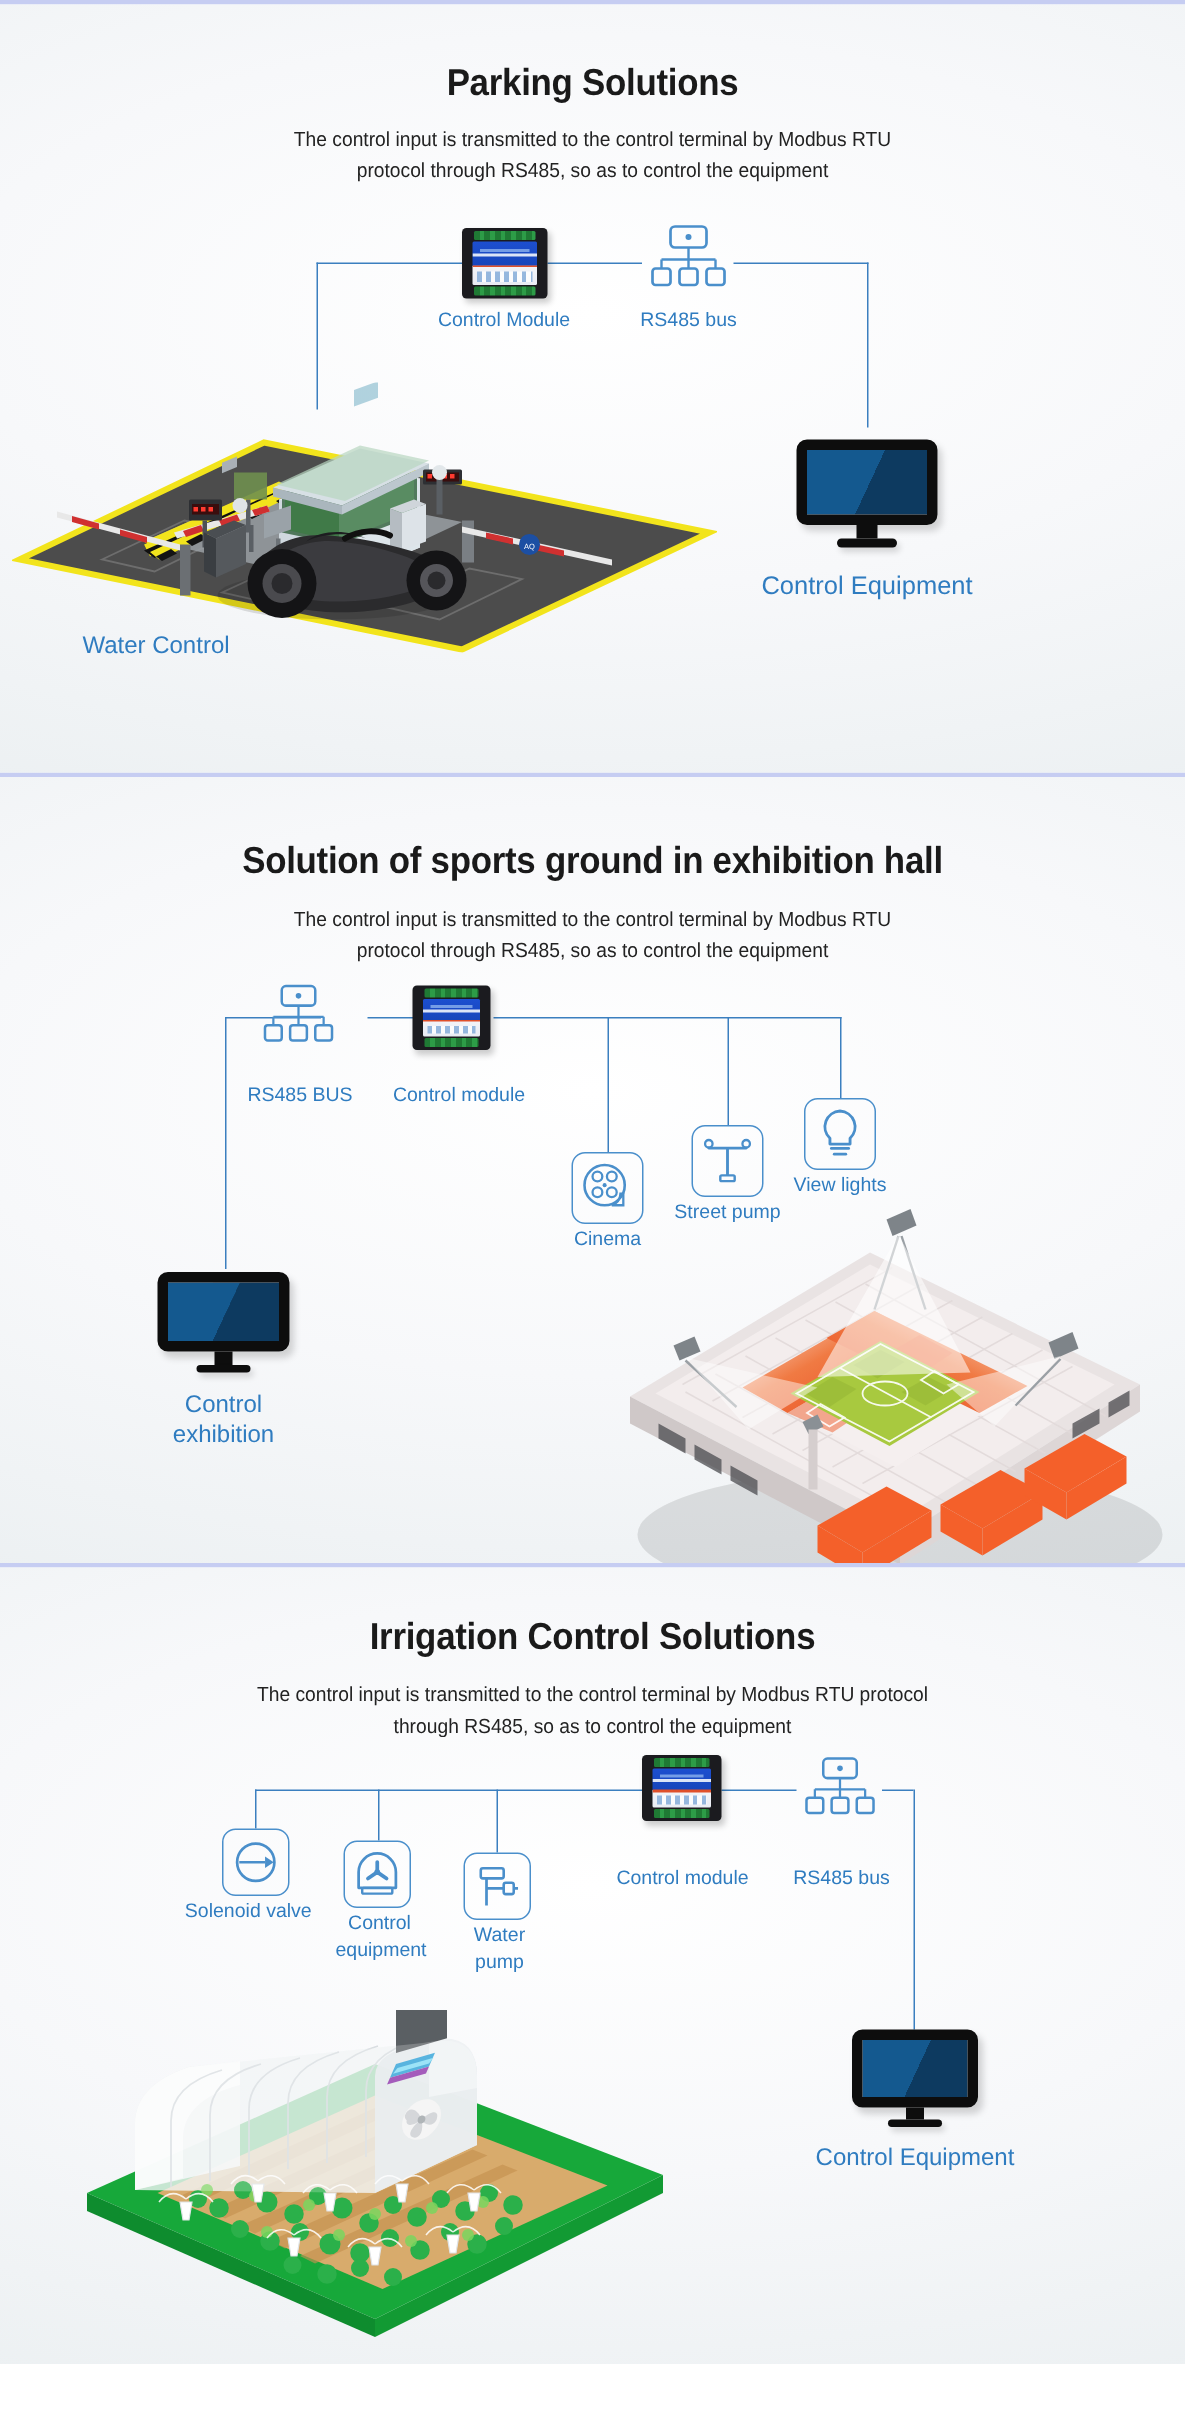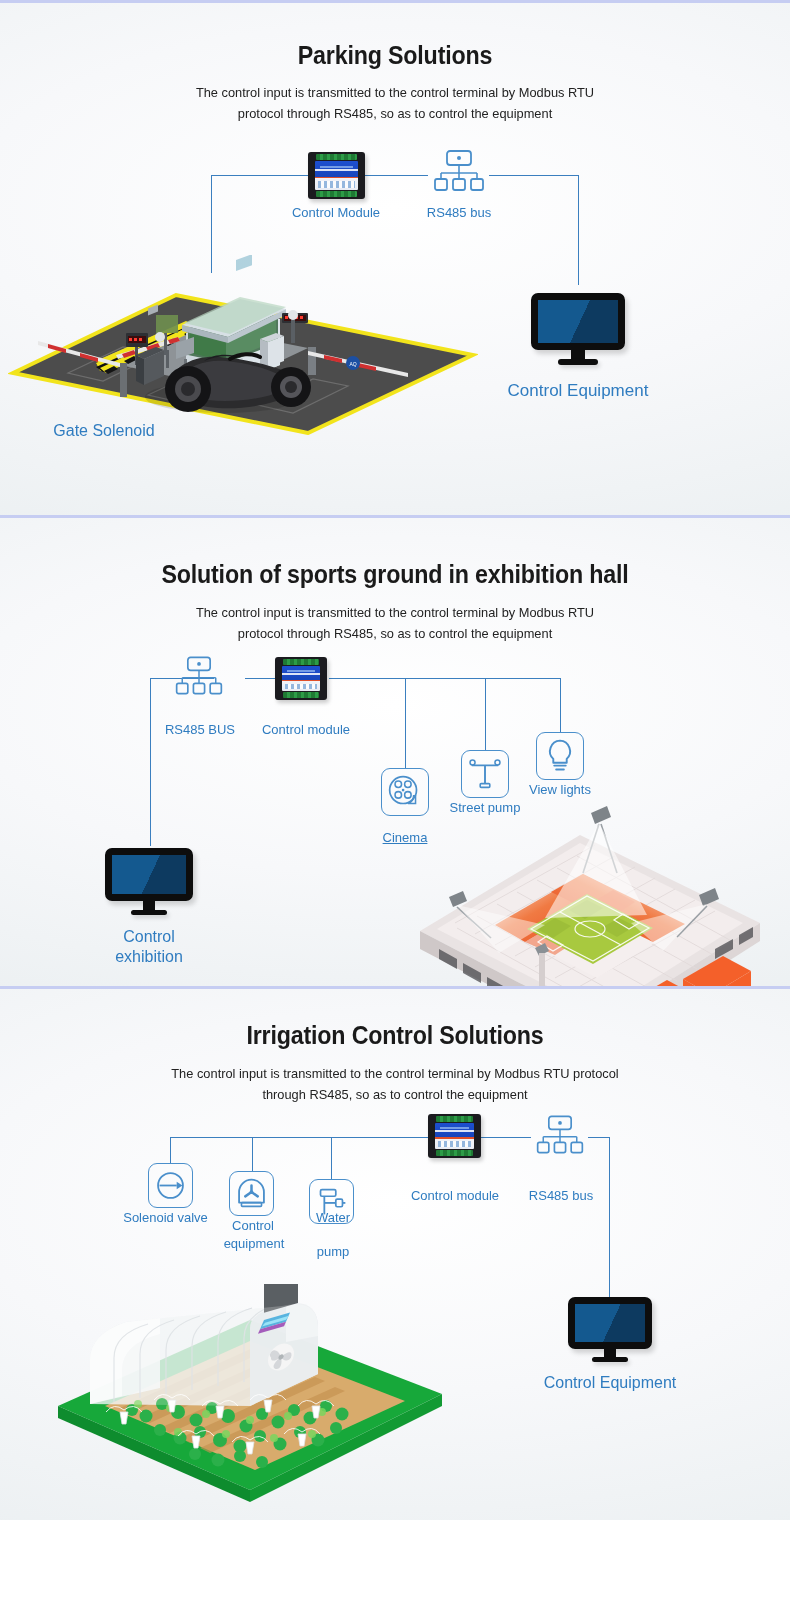--- a/index.html
+++ b/index.html
@@ -14,21 +14,21 @@
   .page { width: 790px; position: relative; }
 
   .section {
     position: relative;
     width: 790px;
     overflow: hidden;
     background:
       radial-gradient(ellipse 120% 80% at 50% 40%, #ffffff 0%, #f7f8fa 45%, #e9eef0 100%);
   }
   .section.s1 { height: 512px; }
-  .section.s2 { height: 468px; }
+  .section.s2 { height: 524px; }
   .section.s3 { height: 531px; }
 
   .divider {
     height: 3px;
     width: 100%;
     background: #c6cdf2;
   }
   .topbar { height: 3px; width: 100%; background: #c6cdf2; }
 
   .sec-title {
@@ -344,21 +344,21 @@
         </g>
         <defs>
           <pattern id="hz" width="12" height="12" patternUnits="userSpaceOnUse" patternTransform="rotate(-24)">
             <rect width="6" height="12" fill="#f2e41c"></rect>
             <rect x="6" width="6" height="12" fill="#141414"></rect>
           </pattern>
         </defs>
       </svg>
     </div>
 
-    <div class="blue-label" style="left:24px;top:419px;width:160px;font-size:16px;">Gate Solenoid</div>
+    <div class="blue-label" style="left:24px;top:419px;width:160px;font-size:16px;">Water Control</div>
   </div>
 
   <div class="divider"></div>
 
   <div class="section s2">
 
     <div class="sec-title abs" style="top:42px;left:0;width:790px;">Solution of sports ground in exhibition hall</div>
     <div class="sec-sub abs" style="top:85px;left:0;width:790px;">The control input is transmitted to the control terminal by Modbus RTU</div>
     <div class="sec-sub abs" style="top:106px;left:0;width:790px;">protocol through RS485, so as to control the equipment</div>
 
@@ -404,21 +404,21 @@
       <svg viewBox="0 0 48 48">
         <circle cx="22" cy="22" r="14" fill="none" stroke="#4a8fcb" stroke-width="1.8"></circle>
         <circle cx="17" cy="16" r="3.4" fill="none" stroke="#4a8fcb" stroke-width="1.6"></circle>
         <circle cx="27" cy="16" r="3.4" fill="none" stroke="#4a8fcb" stroke-width="1.6"></circle>
         <circle cx="17" cy="27" r="3.4" fill="none" stroke="#4a8fcb" stroke-width="1.6"></circle>
         <circle cx="27" cy="27" r="3.4" fill="none" stroke="#4a8fcb" stroke-width="1.6"></circle>
         <circle cx="22" cy="22" r="1.4" fill="#4a8fcb"></circle>
         <path d="M33,28 a9,9 0 0 1 -6,8 h8 v-8 z" fill="none" stroke="#4a8fcb" stroke-width="1.6"></path>
       </svg>
     </div>
-    <div class="blue-label" style="left:360px;top:313px;width:90px;text-decoration:underline;">Cinema</div>
+    <div class="blue-label" style="left:360px;top:301px;width:90px;">Cinema</div>
 
     <div class="ricon" style="left:461px;top:232px;width:48px;height:48px;">
       <svg viewBox="0 0 48 48">
         <line x1="11" y1="15" x2="37" y2="15" stroke="#4a8fcb" stroke-width="2" stroke-linecap="round"></line>
         <circle cx="11" cy="12" r="2.6" fill="none" stroke="#4a8fcb" stroke-width="1.6"></circle>
         <circle cx="37" cy="12" r="2.6" fill="none" stroke="#4a8fcb" stroke-width="1.6"></circle>
         <line x1="24" y1="15" x2="24" y2="34" stroke="#4a8fcb" stroke-width="2"></line>
         <rect x="19" y="34" width="10" height="4" rx="1" fill="none" stroke="#4a8fcb" stroke-width="1.7"></rect>
       </svg>
     </div>
@@ -583,21 +583,21 @@
 
     <div class="ricon" style="left:309px;top:190px;width:45px;height:45px;">
       <svg viewBox="0 0 45 45">
         <rect x="11" y="10" width="16" height="7" rx="1.5" fill="none" stroke="#4a8fcb" stroke-width="1.8"></rect>
         <line x1="15" y1="17" x2="15" y2="36" stroke="#4a8fcb" stroke-width="1.9"></line>
         <line x1="15" y1="24" x2="27" y2="24" stroke="#4a8fcb" stroke-width="1.9"></line>
         <rect x="27" y="20" width="7" height="8" rx="1.5" fill="none" stroke="#4a8fcb" stroke-width="1.8"></rect>
         <line x1="34" y1="24" x2="37" y2="24" stroke="#4a8fcb" stroke-width="1.9"></line>
       </svg>
     </div>
-    <div class="blue-label" style="left:298px;top:222px;width:70px;">Water</div>
+    <div class="blue-label" style="left:298px;top:238px;width:70px;">Water</div>
     <div class="blue-label" style="left:298px;top:256px;width:70px;">pump</div>
 
     <div class="module" style="left:428px;top:125px;width:53px;height:44px;">
       <div class="body">
         <div class="term top"></div>
         <div class="term bot"></div>
         <div class="pcb">
           <div class="chip"></div>
           <div class="strip"></div>
           <div class="redline"></div>

